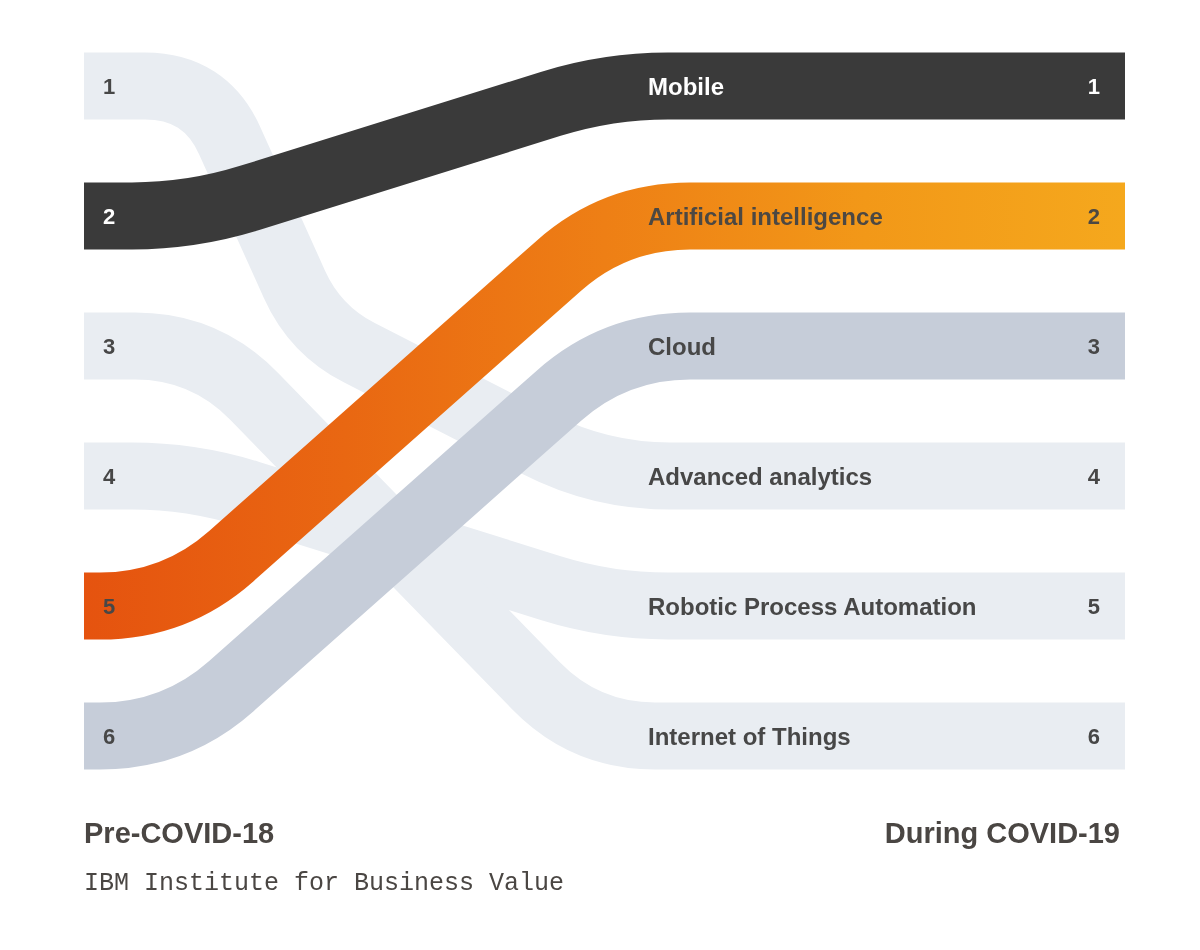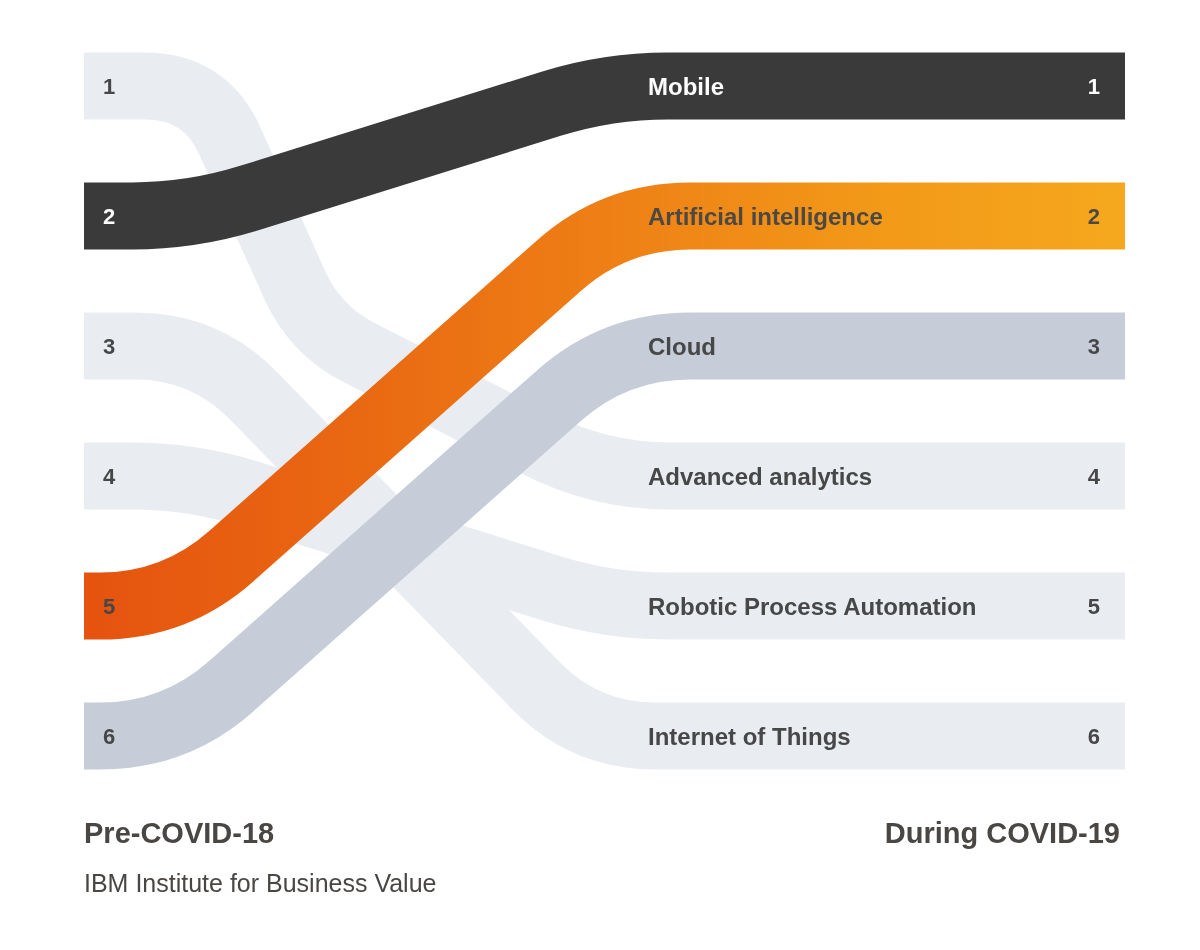--- a/index.html
+++ b/index.html
@@ -3,21 +3,21 @@
 <meta charset="utf-8">
 <style>
   html,body{margin:0;padding:0;background:#ffffff;}
   body{width:1200px;height:950px;font-family:"Liberation Sans",sans-serif;}
   .stage{position:relative;width:1200px;height:950px;background:#ffffff;overflow:hidden;}
   .stage svg{position:absolute;left:0;top:0;width:1200px;height:950px;display:block;}
   svg text{font-family:"Liberation Sans",sans-serif;font-weight:700;}
   .axis-label{position:absolute;top:817px;font-weight:700;font-size:29px;color:#4a4643;}
   .axis-left{left:84px;}
   .axis-right{right:80px;}
-  .source{position:absolute;top:869px;left:84px;font-size:25px;font-weight:400;color:#4a4643;}
+  .source{position:absolute;top:869px;left:84px;font-size:25px;font-weight:400;color:#4a4643;font-family:Liberation Mono, monospace;}
 </style>
 </head>
 <body>
 
 <div class="stage">
   <svg id="flow-svg" xmlns="http://www.w3.org/2000/svg" viewBox="0 0 1200 950">
       <defs>
         <linearGradient id="orangeGrad" gradientUnits="userSpaceOnUse" x1="84" y1="0" x2="1125" y2="0">
           <stop offset="0.000" stop-color="#e5530f"></stop>
           <stop offset="0.250" stop-color="#e96712"></stop>

